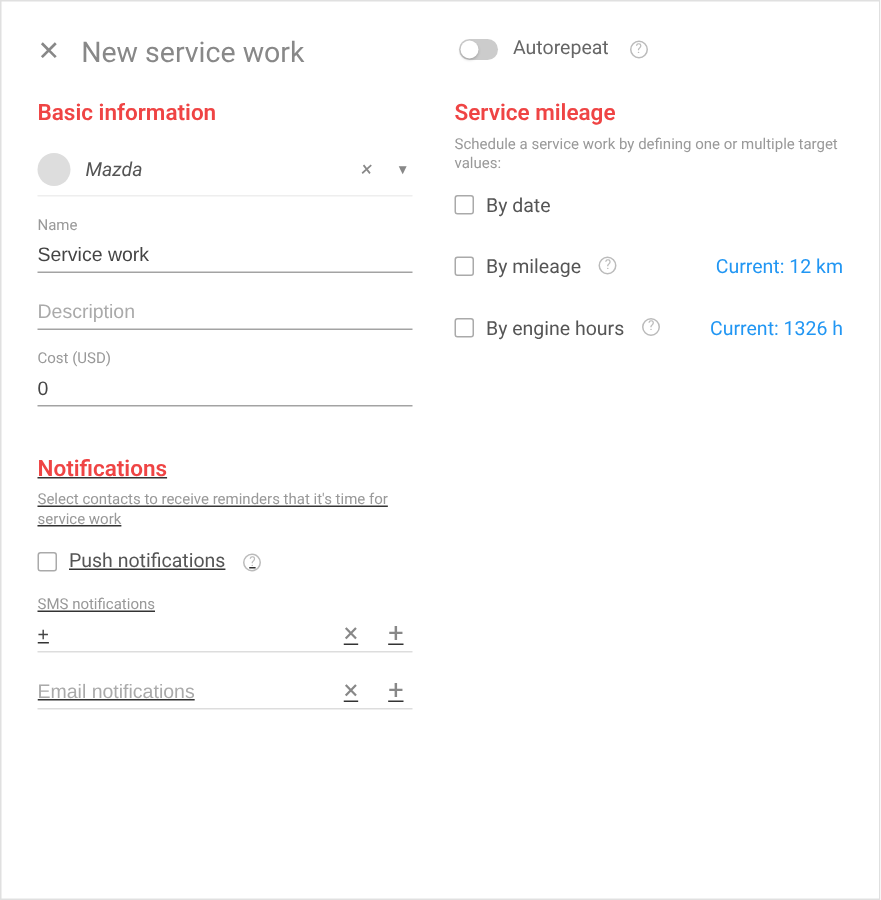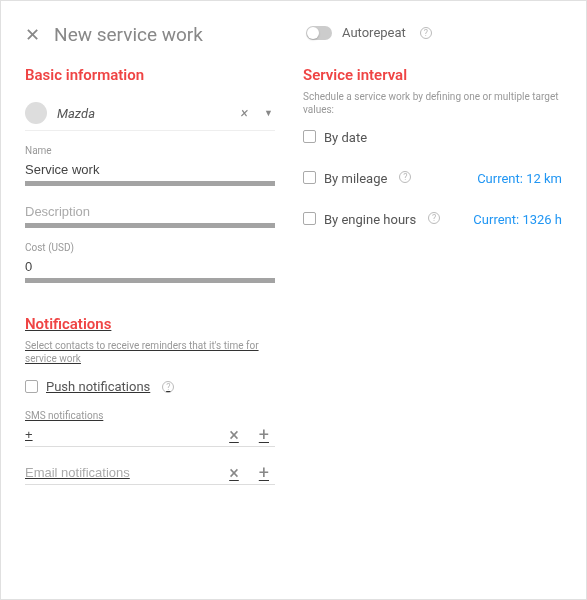--- a/index.html
+++ b/index.html
@@ -18,21 +18,21 @@
   .col-right { flex: 1; }
   .section-title { font-size: 15px; font-weight: 600; color: #ef4444; margin-bottom: 6px; }
   .section-sub { font-size: 10px; color: #999; line-height: 1.3; margin-bottom: 14px; }
   .vehicle-row { display: flex; align-items: center; gap: 10px; padding: 6px 0; border-bottom: 1px solid #eee; margin-top: 12px; margin-bottom: 14px; font-style: italic; }
   .avatar { width: 22px; height: 22px; background: #ddd; border-radius: 50%; }
   .vehicle-name { flex: 1; font-size: 13px; color: #555; }
   .clear-x { font-size: 14px; color: #888; cursor: pointer; padding: 0 4px; }
   .caret { font-size: 9px; color: #888; cursor: pointer; padding: 0 2px; }
   .field { margin-bottom: 14px; }
   .field-label { font-size: 10px; color: #999; margin-bottom: 2px; display: block; }
-  .field-input { width: 100%; border: none; border-bottom: 5px solid #a3a3a3; padding: 4px 0; font-size: 13px; color: #444; background: transparent; outline: none; }
+  .field-input { width: 100%; border: none; border-bottom: 1px solid #a3a3a3; padding: 4px 0; font-size: 13px; color: #444; background: transparent; outline: none; }
   .field-input::placeholder { color: #aaa; }
   .notifications { margin-top: 32px; text-decoration: underline; }
   .check-row { display: flex; align-items: center; gap: 8px; margin-bottom: 16px; }
   .checkbox { width: 13px; height: 13px; border: 1.5px solid #aaa; border-radius: 2px; cursor: pointer; flex-shrink: 0; }
   .check-label { font-size: 13px; color: #555; }
   .notif-field { margin-bottom: 14px; }
   .notif-row { display: flex; align-items: center; gap: 8px; border-bottom: 1px solid #ddd; }
   .notif-input { flex: 1; border: none; padding: 4px 0; font-size: 13px; color: #444; background: transparent; outline: none; }
   .notif-input::placeholder { color: #aaa; }
   .icon-btn { font-size: 18px; color: #888; cursor: pointer; padding: 0 6px; line-height: 1; }
@@ -108,21 +108,21 @@
           <div class="notif-row">
             <input class="notif-input" type="text" placeholder="Email notifications" style="">
             <span class="icon-btn">×</span>
             <span class="icon-btn">+</span>
           </div>
         </div>
       </div>
     </div>
 
     <div class="col-right">
-      <div class="section-title">Service interval</div>
+      <div class="section-title">Service mileage</div>
       <div class="section-sub">Schedule a service work by defining one or multiple target values:</div>
 
       <div class="interval-row">
         <span class="checkbox"></span>
         <span class="interval-label">By date</span>
       </div>
 
       <div class="interval-row">
         <span class="checkbox"></span>
         <span class="interval-label">By mileage</span>

